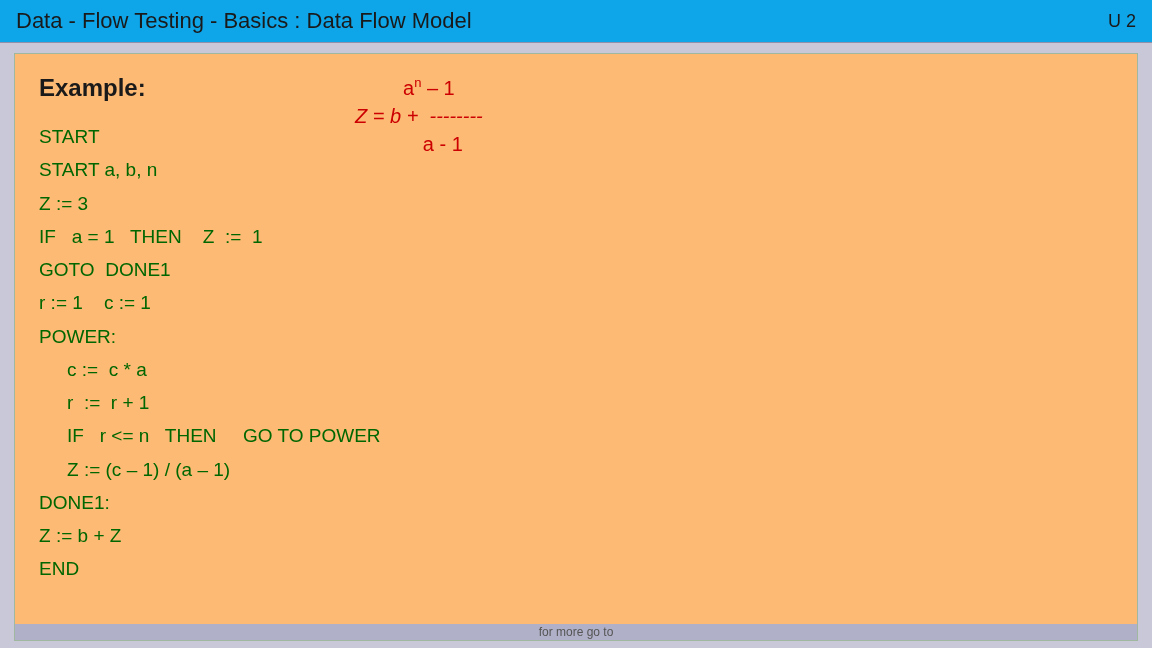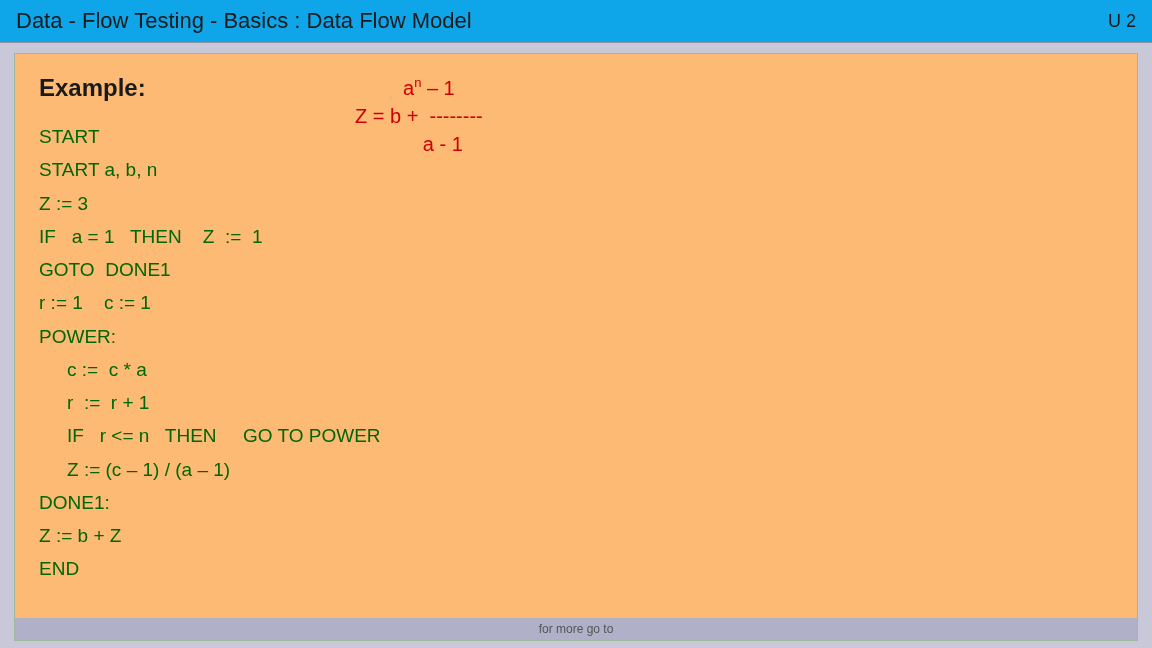--- a/index.html
+++ b/index.html
@@ -64,20 +64,21 @@
 
     .formula-top {
       text-align: center;
       padding-left: 20px;
     }
 
     .formula-line-row {
       display: flex;
       align-items: center;
       gap: 8px;
+      font-style: italic;
     }
 
     .formula-denominator {
       font-size: 20px;
       color: #cc0000;
       text-align: right;
       padding-right: 20px;
     }
 
     .superscript {
@@ -101,21 +102,21 @@
     .code-indent {
       padding-left: 28px;
     }
 
     .bottom-bar {
       position: absolute;
       bottom: 0;
       left: 0;
       right: 0;
       background: #b0b0c8;
-      height: 22px;
+      height: 16px;
       display: flex;
       align-items: center;
       justify-content: center;
     }
 
     .bottom-text {
       font-size: 12px;
       color: #555;
     }
   </style>

